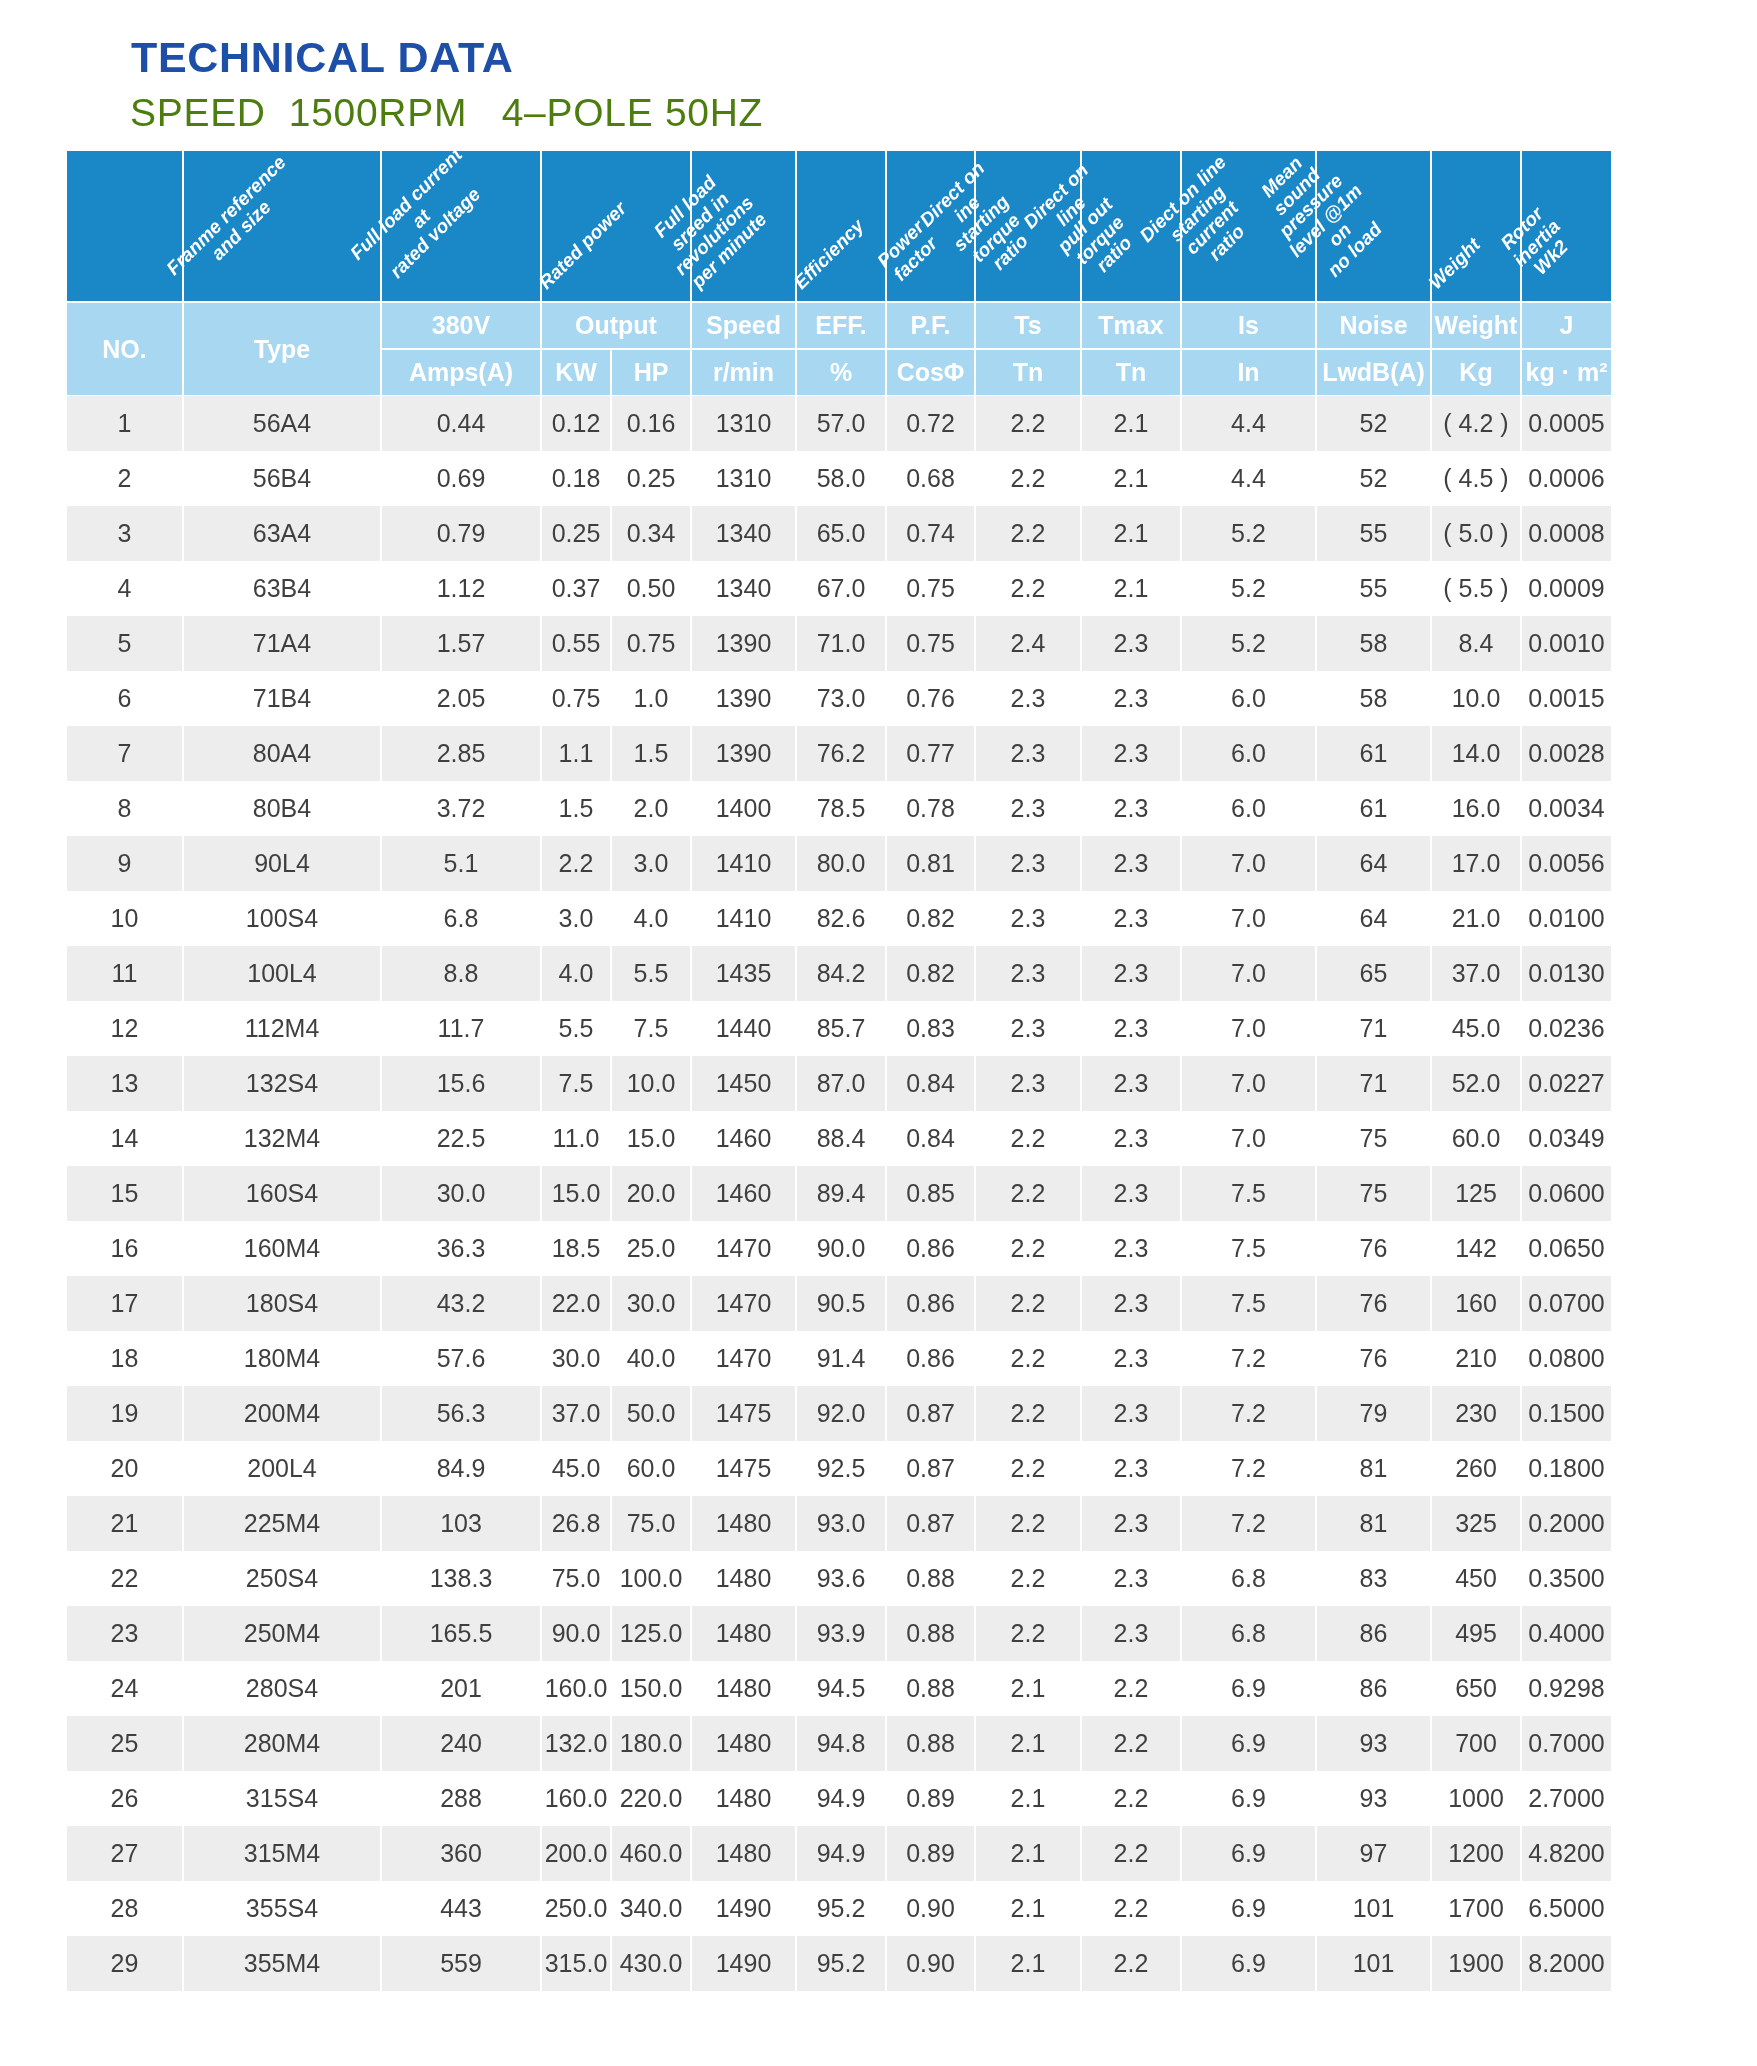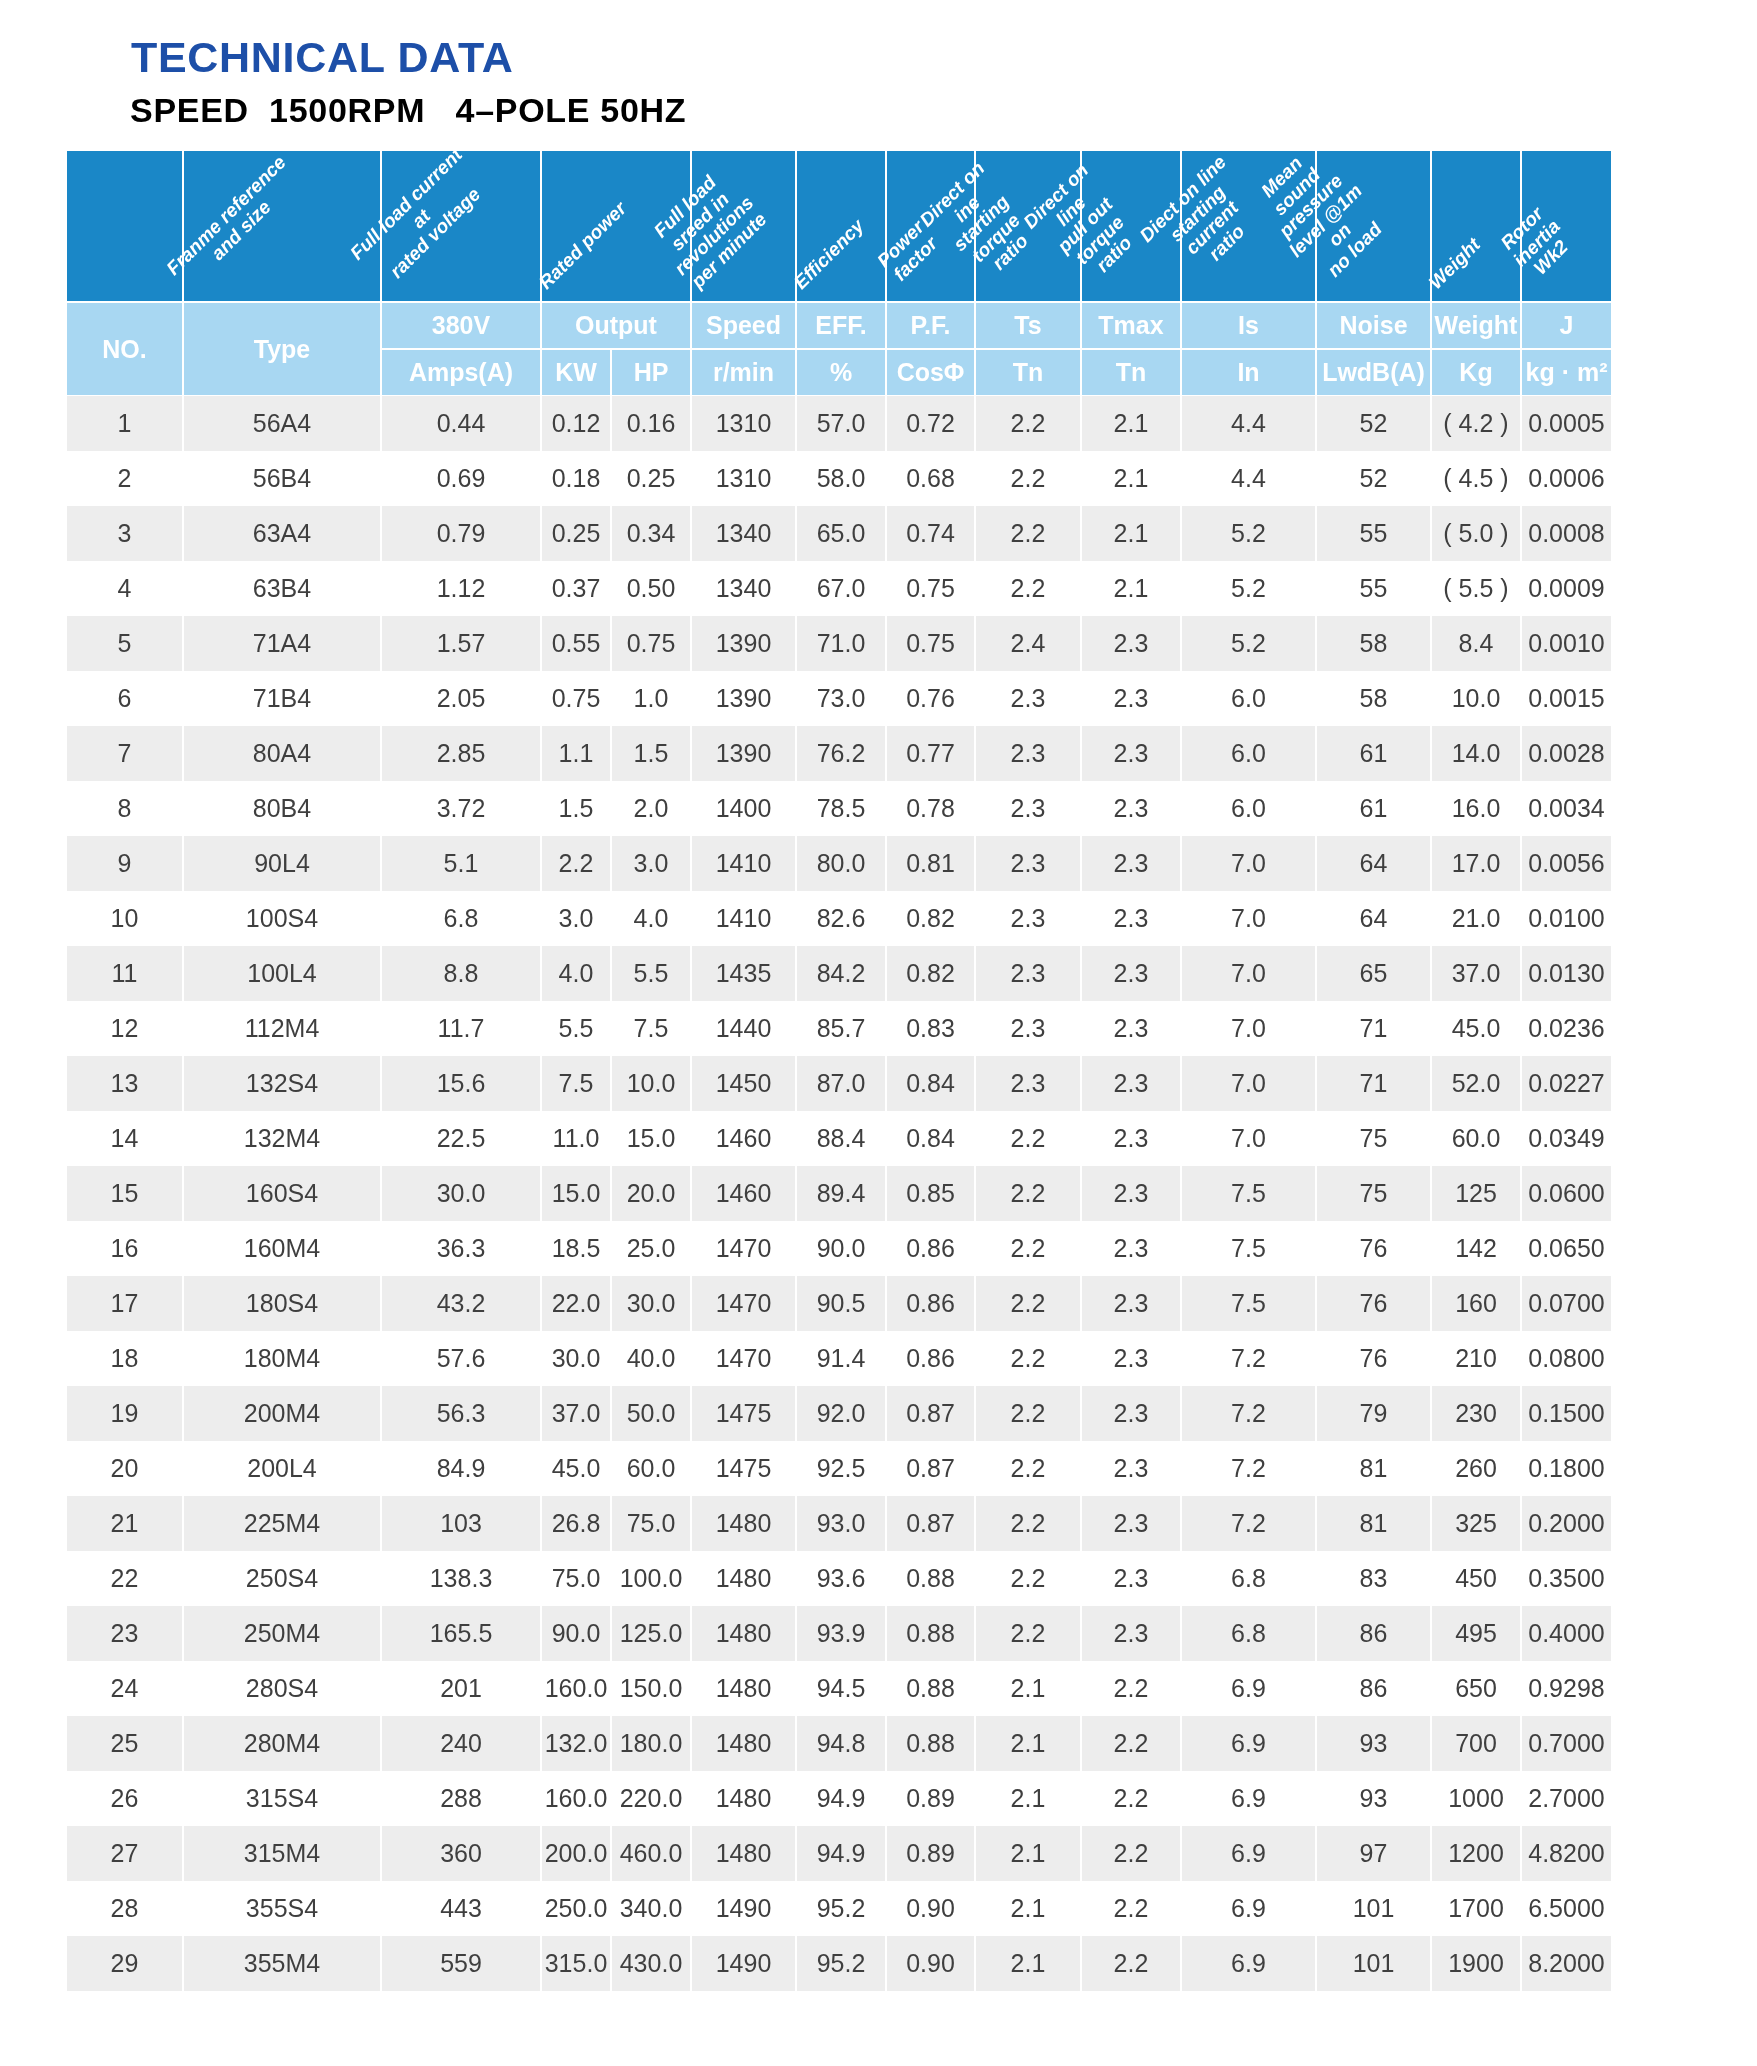--- a/index.html
+++ b/index.html
@@ -19,23 +19,23 @@
     font-weight: 700;
     letter-spacing: 0.7px;
     color: #1d4fa8;
     white-space: pre;
     margin-top: 8px;
   }
   .page-subtitle {
     position: absolute;
     left: 130px;
     top: 91px;
-    font-size: 34px;
-    font-weight: 700;
-    color: #000000;
+    font-size: 39px;
+    font-weight: 400;
+    color: #4d7c0f;
     white-space: pre;
     letter-spacing: 0.7px;
   }
 
   table.spec {
     position: absolute;
     left: 66px;
     top: 150px;
     width: 1544px;
     table-layout: fixed;

